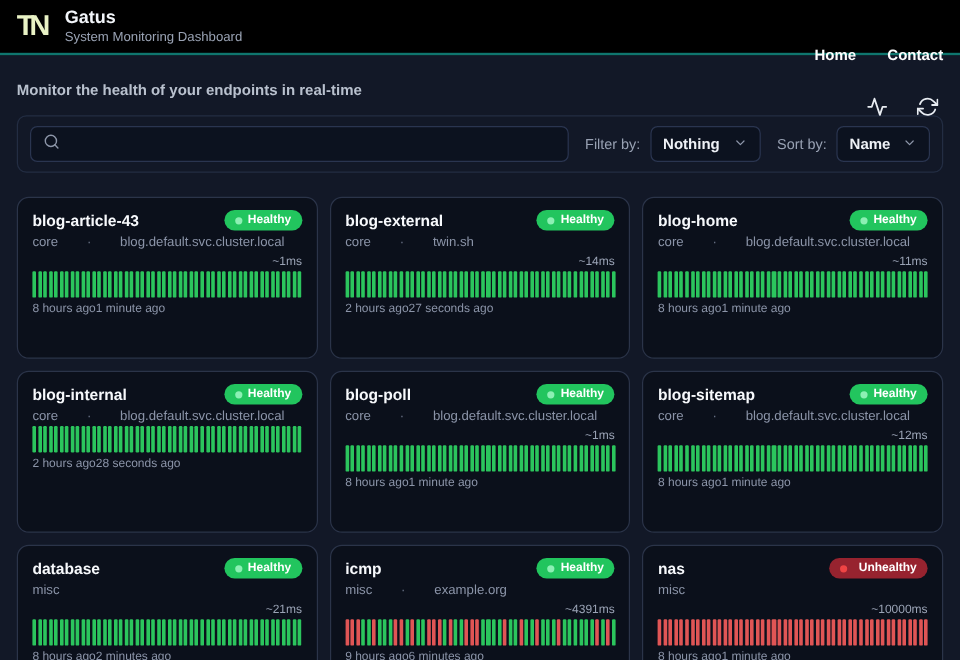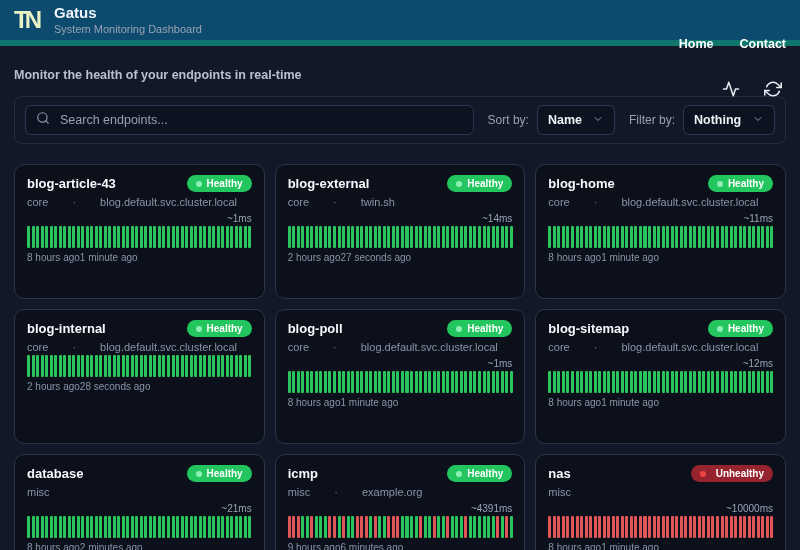--- a/index.html
+++ b/index.html
@@ -11,21 +11,21 @@
   }
   *{box-sizing:border-box;}
   html,body{margin:0;padding:0;}
   body{
     width:800px;height:550px;overflow:hidden;
     background:#121827;color:#f2f5f9;
     font-family:"Liberation Sans",sans-serif;
   }
   
   .topbar{
-    height:46px;background:#0c4a6e;border-bottom:6px solid #0f766e;
+    height:46px;background:#000000;border-bottom:2px solid #0f766e;
     display:flex;align-items:center;justify-content:space-between;
     padding:12px 14px;
   }
   .brand{display:flex;align-items:center;gap:10px;}
   .logo-mark{
     color:var(--logo);font-size:24px;font-weight:600;letter-spacing:-4px;
     line-height:1;padding-right:6px;
   }
   .brand-name{font-size:15px;font-weight:700;line-height:1.1;}
   .brand-sub{font-size:11px;color:#9aa3b4;margin-top:2px;}
@@ -128,44 +128,43 @@
 </div>
 
 <div class="toolbar">
   <div class="search-box">
     <span>
       <svg width="14" height="14" viewBox="0 0 24 24" fill="none" stroke="currentColor" stroke-width="2" stroke-linecap="round" stroke-linejoin="round">
         <circle cx="11" cy="11" r="8"></circle>
           <line x1="21" y1="21" x2="16.65" y2="16.65"></line>
       </svg>
     </span>
-    <input type="text" placeholder="Search endpoints..." style="">
+  </div>
+  <div class="ctl">
+    <span class="ctl-label">Filter by:</span>
+    <div class="select wide">
+      <span>Nothing</span>
+      <span>
+        <svg width="12" height="12" viewBox="0 0 24 24" fill="none" stroke="currentColor" stroke-width="2" stroke-linecap="round" stroke-linejoin="round">
+          <polyline points="6 9 12 15 18 9"></polyline>
+        </svg>
+      </span>
+    </div>
   </div>
   <div class="ctl">
     <span class="ctl-label">Sort by:</span>
     <div class="select narrow">
       <span>Name</span>
       <span>
         <svg width="12" height="12" viewBox="0 0 24 24" fill="none" stroke="currentColor" stroke-width="2" stroke-linecap="round" stroke-linejoin="round">
           <polyline points="6 9 12 15 18 9"></polyline>
         </svg>
       </span>
     </div>
   </div>
-  <div class="ctl">
-    <span class="ctl-label">Filter by:</span>
-    <div class="select wide">
-      <span>Nothing</span>
-      <span>
-        <svg width="12" height="12" viewBox="0 0 24 24" fill="none" stroke="currentColor" stroke-width="2" stroke-linecap="round" stroke-linejoin="round">
-          <polyline points="6 9 12 15 18 9"></polyline>
-        </svg>
-      </span>
-    </div>
-  </div>
 </div>
 
 <div class="grid">
   <div class="card">
     <div class="card-head">
       <span class="ep-name">blog-article-43</span>
       <span class="badge healthy">
         <span class="dot"></span>
         <span>Healthy</span>
       </span>

